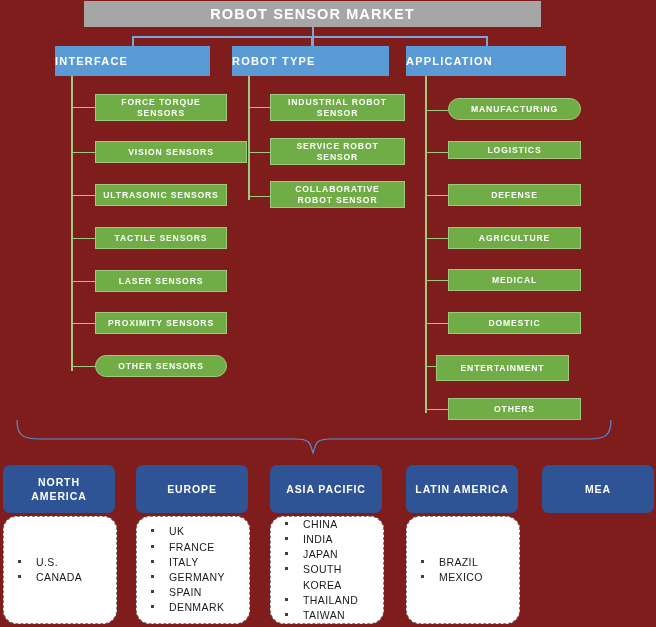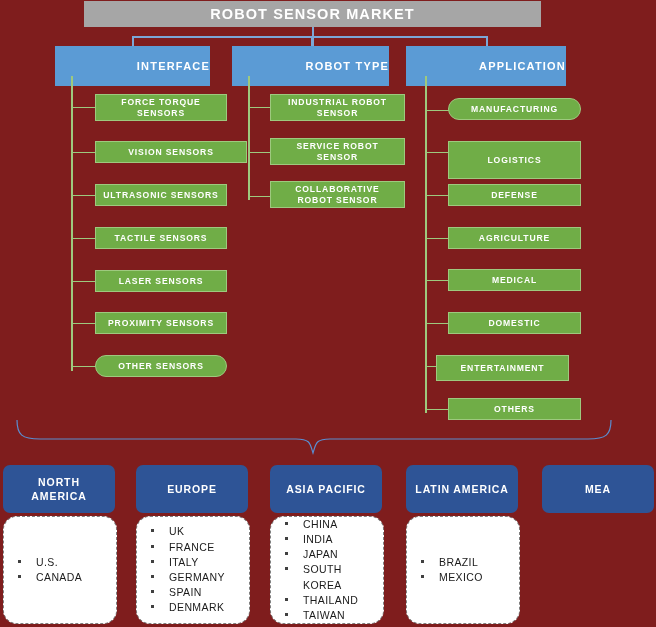--- a/index.html
+++ b/index.html
@@ -35,25 +35,25 @@
     color: #ffffff;
     font-size: 14.5px;
     font-weight: bold;
     letter-spacing: 1.1px;
     white-space: nowrap;
   }
 
   
   .cat-box {
     position: absolute;
-    height: 40px;
+    height: 30px;
     background: #5b9bd5;
     display: flex;
     align-items: center;
-    justify-content: flex-end;
+    justify-content: flex-start;
   }
   .cat-box .txt {
     color: #ffffff;
     font-size: 11px;
     font-weight: bold;
     letter-spacing: 1.2px;
     white-space: nowrap;
   }
   #cat-interface   { left: 55px;  top: 46px; width: 155px; }
   #cat-robot-type  { left: 232px; top: 46px; width: 157px; }
@@ -228,21 +228,21 @@
   <div class="gr-line" style="left:425px; top:195px; width:24px; height:1.4px;"></div>
   <div class="gr-line" style="left:425px; top:238px; width:24px; height:1.4px;"></div>
   <div class="gr-line" style="left:425px; top:280px; width:24px; height:1.4px;"></div>
   <div class="gr-line" style="left:425px; top:323px; width:24px; height:1.4px;"></div>
   <div class="gr-line" style="left:425px; top:366px; width:24px; height:1.4px;"></div>
   <div class="gr-line" style="left:425px; top:409px; width:24px; height:1.4px;"></div>
 
   <div class="leaf-box" style="left:448px; top:98px; width:133px; height:22px;border-radius:11px;">
     <span class="txt">MANUFACTURING</span>
   </div>
-  <div class="leaf-box" style="left:448px; top:141px; width:133px; height:38px;">
+  <div class="leaf-box" style="left:448px; top:141px; width:133px; height:18px;">
     <span class="txt">LOGISTICS</span>
   </div>
   <div class="leaf-box" style="left:448px; top:184px; width:133px; height:22px;">
     <span class="txt">DEFENSE</span>
   </div>
   <div class="leaf-box" style="left:448px; top:227px; width:133px; height:22px;">
     <span class="txt">AGRICULTURE</span>
   </div>
   <div class="leaf-box" style="left:448px; top:269px; width:133px; height:22px;">
     <span class="txt">MEDICAL</span>

